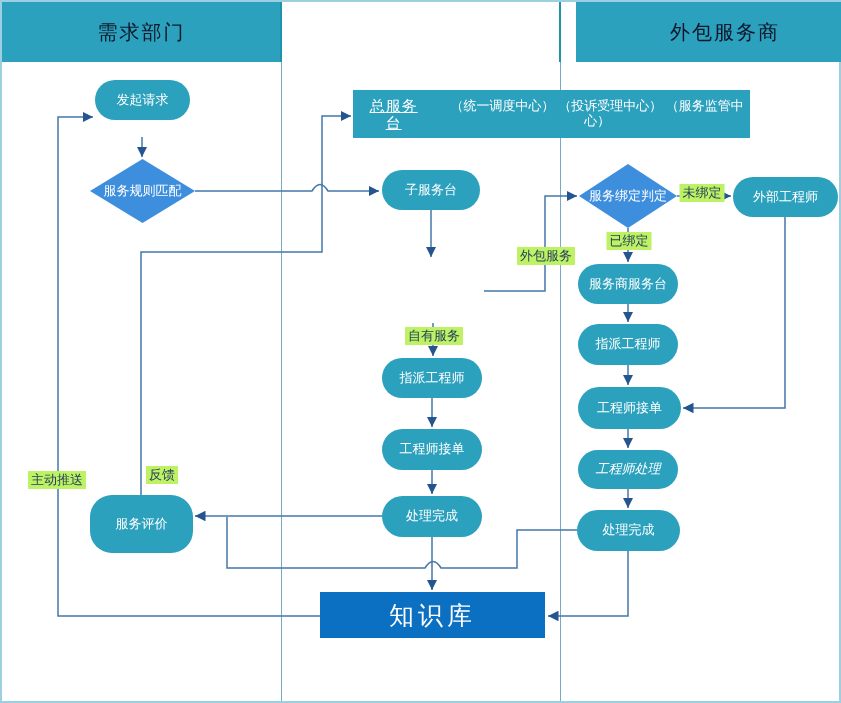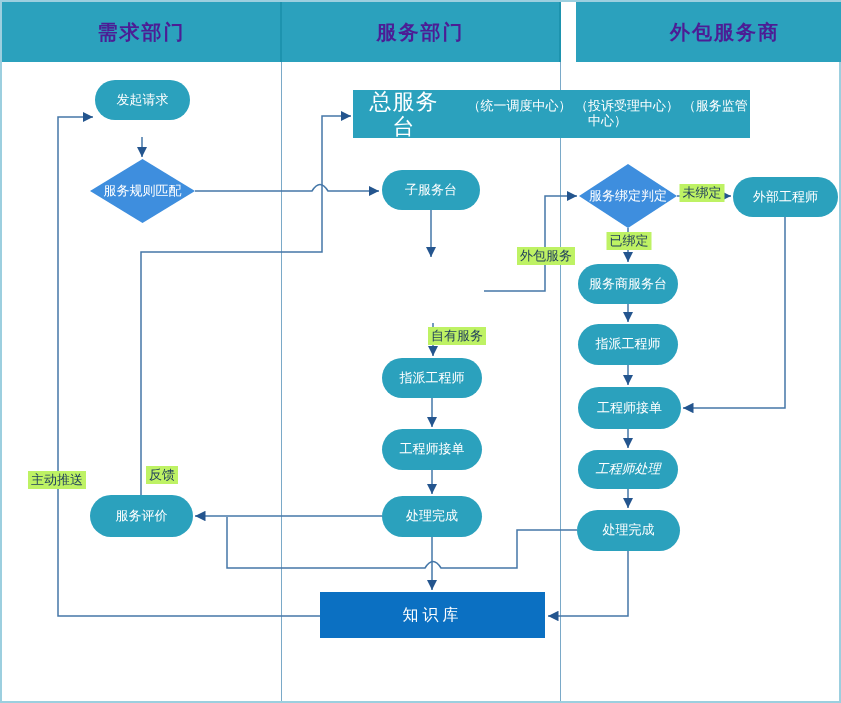--- a/index.html
+++ b/index.html
@@ -4,54 +4,51 @@
 <style>
   html,body{margin:0;padding:0;background:#fff;}
   .canvas{
     position:relative;width:841px;height:703px;background:#fff;overflow:hidden;
     font-family:"Liberation Sans","DejaVu Sans",sans-serif;
     box-shadow: inset 0 0 0 2px var(--border);
   }
   .lane-header{
     position:absolute;top:2px;height:60px;background:var(--teal);
     display:flex;align-items:center;justify-content:center;
-    color:#4c1d95;font-size:20px;letter-spacing:2px;font-weight:bold;
+    color:#0f172a;font-size:20px;letter-spacing:2px;
   }
   .header-divider{position:absolute;top:2px;height:60px;width:2px;background:var(--header-divider);}
   .body-divider{position:absolute;top:62px;height:639px;width:1px;background:var(--divider);}
   .connector-layer{position:absolute;left:0;top:0;pointer-events:none;}
   .connector{fill:none;stroke:var(--line);stroke-width:1.5;}
   #arrowhead path{fill:var(--arrow);}
   .node{
     position:absolute;display:flex;align-items:center;justify-content:center;
     color:#fff;font-size:13px;text-align:center;line-height:1.15;
   }
   .stadium{background:var(--teal);border-radius:22px;}
   .diamond-blue{background:var(--diamond-blue);clip-path:polygon(50% 0,100% 50%,50% 100%,0 50%);}
   .diamond-teal{background:var(--teal);clip-path:polygon(50% 0,100% 50%,50% 100%,0 50%);}
   .rect-teal{background:var(--teal);justify-content:flex-start;padding-left:10px;box-sizing:border-box;}
-  .rect-teal .main-title{font-size:22px;letter-spacing:1px;}
+  .rect-teal .main-title{font-size:15px;letter-spacing:1px;text-decoration:underline;}
   .rect-teal .sub-title{font-size:13px;margin-left:20px;}
-  .rect-blue{background:var(--kb-blue);font-size:16px;letter-spacing:4px;}
+  .rect-blue{background:var(--kb-blue);font-size:25px;letter-spacing:4px;}
   .edge-label{
     position:absolute;transform:translate(-50%,-50%);
     background:#bef264;color:var(--label-text);font-size:13px;
     padding:0 3px;white-space:nowrap;
   }
 </style>
 </head>
 <body>
 
 <div class="canvas">
 
   <div class="lane-header" style="left:2px;width:279px;">
     <span>需求部门</span>
-  </div>
-  <div class="lane-header" style="left:281px;width:279px;">
-    <span>服务部门</span>
   </div>
   <div class="lane-header" style="left:576px;width:298px;">
     <span>外包服务商</span>
   </div>
   <div class="header-divider" style="left:280px;"></div>
   <div class="header-divider" style="left:559px;"></div>
   <div class="body-divider" style="left:281px;"></div>
   <div class="body-divider" style="left:560px;"></div>
 
   <svg class="connector-layer" width="841" height="703">
@@ -81,21 +78,21 @@
     <path class="connector" d="M577,530 H517 V568 H441 Q433,555 425,568 H227 V517"></path>
     <path class="connector" d="M628,551 V616 H548" marker-end="url(#arrowhead)"></path>
   </svg>
 
   <div class="node stadium" style="left:95px;top:80px;width:95px;height:40px;">
     <span>发起请求</span>
   </div>
   <div class="node diamond-blue" style="left:90px;top:159px;width:105px;height:64px;">
     <span>服务规则匹配</span>
   </div>
-  <div class="node stadium" style="left:90px;top:495px;width:103px;height:42px;">
+  <div class="node stadium" style="left:90px;top:495px;width:103px;height:58px;">
     <span>服务评价</span>
   </div>
 
   <div class="node rect-teal" style="left:353px;top:90px;width:397px;height:48px;">
     <span class="main-title">总服务台</span>
     <span class="sub-title">（统一调度中心）  （投诉受理中心）  （服务监管中心）</span>
   </div>
   <div class="node stadium" style="left:382px;top:170px;width:98px;height:40px;">
     <span>子服务台</span>
   </div>
@@ -129,18 +126,18 @@
   </div>
   <div class="node stadium" style="left:578px;top:450px;width:100px;height:39px;font-style:italic;">
     <span>工程师处理</span>
   </div>
   <div class="node stadium" style="left:577px;top:510px;width:103px;height:41px;">
     <span>处理完成</span>
   </div>
 
   <div class="edge-label" style="left:57px;top:480px;">主动推送</div>
   <div class="edge-label" style="left:142px;top:475px;margin-left:20px;">反馈</div>
-  <div class="edge-label" style="left:457px;top:336px;">自有服务</div>
+  <div class="edge-label" style="left:434px;top:336px;">自有服务</div>
   <div class="edge-label" style="left:546px;top:256px;">外包服务</div>
   <div class="edge-label" style="left:702px;top:193px;">未绑定</div>
   <div class="edge-label" style="left:629px;top:241px;">已绑定</div>
 
 </div>
 
 </body></html>

